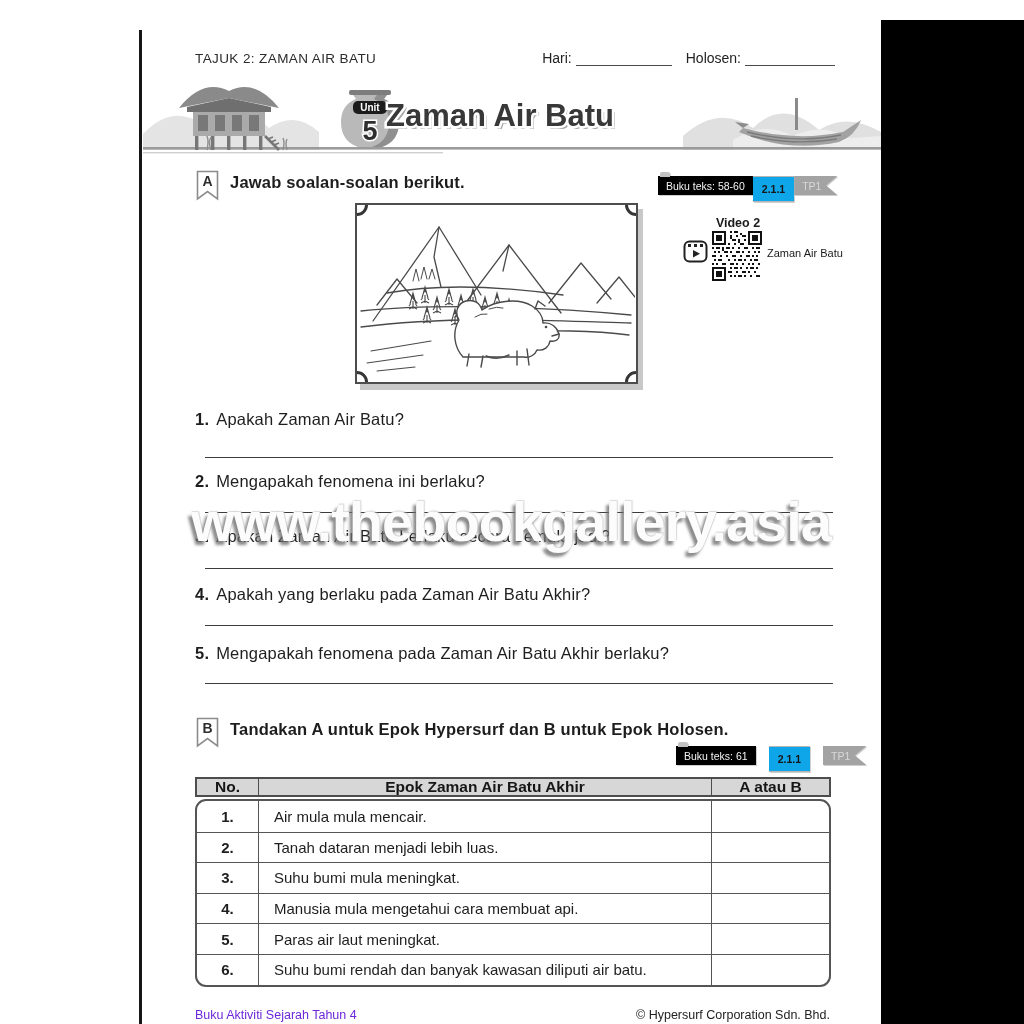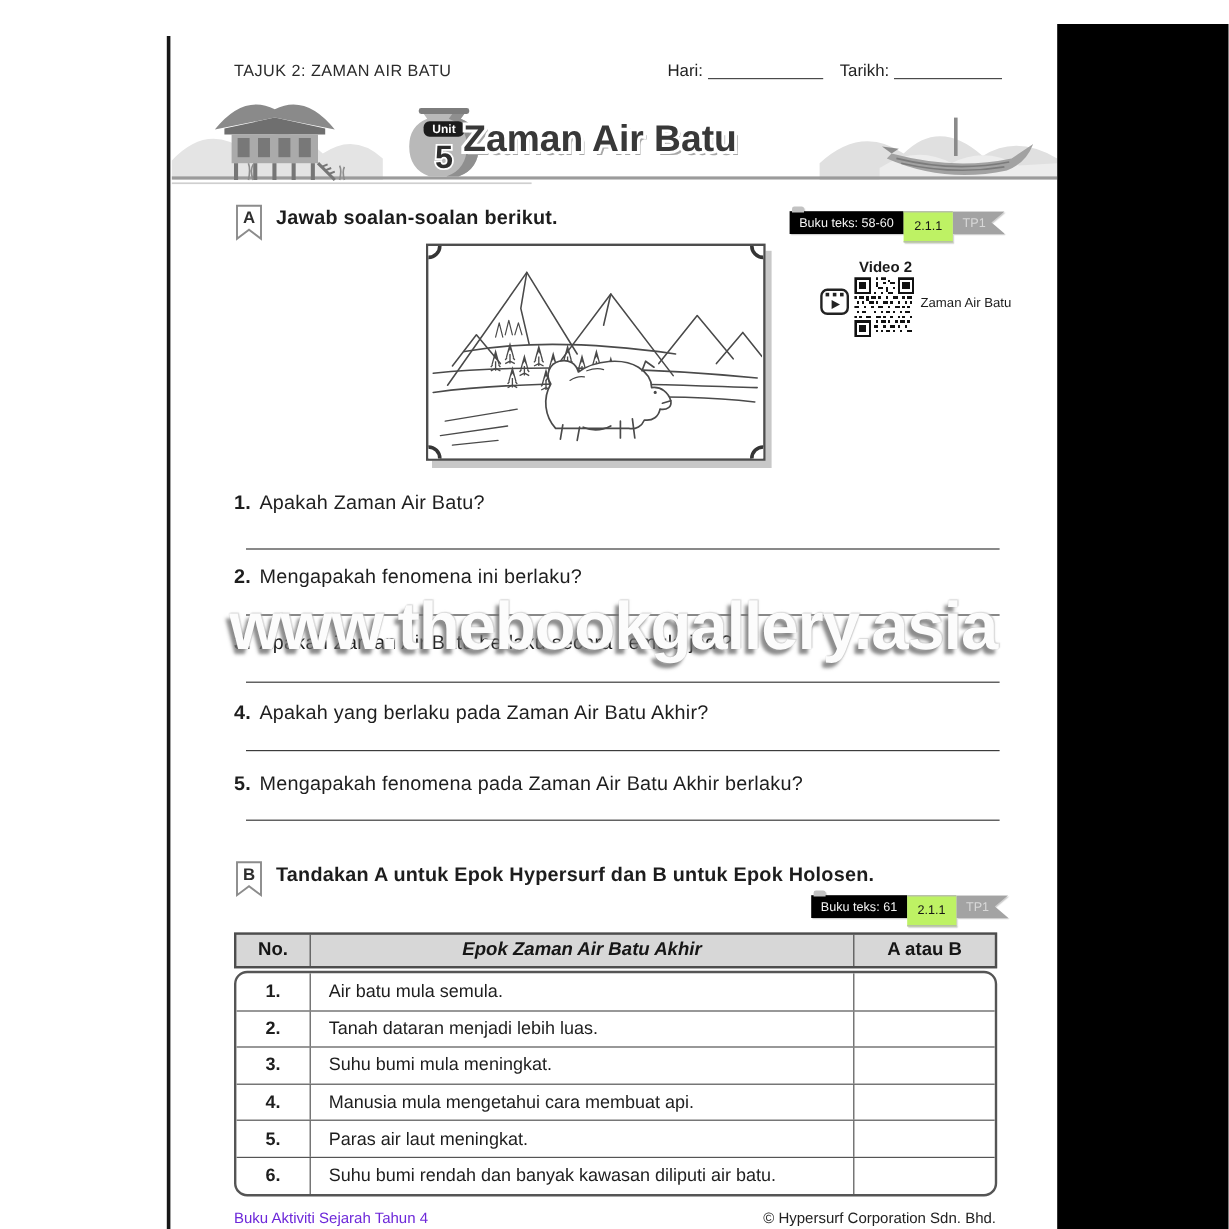--- a/index.html
+++ b/index.html
@@ -22,21 +22,21 @@
   
   .sec-head { position:absolute; display:flex; align-items:flex-start; }
   .badge { flex:0 0 auto; margin-right:10px; }
   .sec-text { font-size:16.5px; font-weight:bold; color:#1d1d1d; padding-top:3px; letter-spacing:.2px; }
 
   
   .ribbon { position:absolute; display:flex; height:19px; font-size:10.5px; align-items:stretch; filter:drop-shadow(1px 1px 0 #cfcfcf); }
   .ribbon .tab { position:absolute; left:2px; top:-4px; width:10px; height:5px; background:#c2c2c2; border-radius:2px 2px 0 0; }
   .rib-seg { display:flex; align-items:center; white-space:nowrap; }
   .rib-grey { background:#000000; color:#f4f4f4; padding:0 8px; }
-  .rib-white { background:#bef264; color:#161616; font-weight:normal; padding:12px 9px; border-top:1px solid #b5b5b5; border-bottom:1px solid #b5b5b5; }
+  .rib-white { background:#0ea5e9; color:#161616; font-weight:bold; padding:12px 9px; border-top:1px solid #b5b5b5; border-bottom:1px solid #b5b5b5; }
   .rib-tp { background:#a3a3a3; color:#d8d8d8; padding:0 16px 0 8px; clip-path:polygon(0 0,100% 0,74% 50%,100% 100%,0 100%); }
 
   
   .frame { position:absolute; left:355px; top:183px; width:283px; height:181px; background:#fff; border:2.5px solid #4d4d4d; box-shadow:5px 6px 0 #c8c8c8; overflow:hidden; }
   .c-arc { position:absolute; width:22px; height:22px; border:3px solid #353535; border-radius:50%; background:#fff; }
   .c-tl { left:-11px; top:-11px; } .c-tr { right:-11px; top:-11px; }
   .c-bl { left:-11px; bottom:-11px; } .c-br { right:-11px; bottom:-11px; }
 
   
   .video-label { position:absolute; left:702px; top:196px; width:72px; text-align:center; font-size:12.5px; font-weight:bold; color:#1a1a1a; }
@@ -47,23 +47,23 @@
   
   .q { position:absolute; left:195px; width:645px; display:flex; font-size:16.5px; color:#1e1e1e; letter-spacing:.2px; }
   .q b { margin-right:7px; }
   .ans-line { position:absolute; left:205px; width:628px; border-top:1.7px solid #3c3c3c; height:0; }
 
   
   .watermark { position:absolute; left:140px; top:469px; width:742px; text-align:center; font-size:56px; font-weight:bold; letter-spacing:-1px; white-space:nowrap; color:#fcfcfc; text-shadow:-3px 4px 3px rgba(110,110,110,.8), 1px -1px 1px rgba(190,190,190,.5), 0 0 1px #bbb; pointer-events:none; }
 
   
   .tbl { position:absolute; left:195px; top:757px; width:636px; }
-  .tbl-head { display:flex; background:#d7d7d7; border:2px solid #4d4d4d; height:30px; font-weight:bold; font-size:15.5px; color:#161616; }
+  .tbl-head { display:flex; background:#d7d7d7; border:2px solid #4d4d4d; height:20px; font-weight:bold; font-size:15.5px; color:#161616; }
   .th-no { flex:0 0 62px; display:flex; align-items:center; justify-content:center; border-right:1.8px solid #4d4d4d; }
-  .th-desc { flex:1; display:flex; align-items:center; justify-content:center;font-style:italic; }
+  .th-desc { flex:1; display:flex; align-items:center; justify-content:center; }
   .th-ans { flex:0 0 118px; display:flex; align-items:center; justify-content:center; border-left:1.8px solid #4d4d4d; }
   .tbl-body { border:2px solid #555; border-radius:11px; overflow:hidden; margin-top:2px; background:#fff; }
   .tr { display:flex; height:30.6px; font-size:15px; color:#1e1e1e; }
   .tr + .tr { border-top:1.6px solid #555; }
   .td-no { flex:0 0 62px; display:flex; align-items:center; justify-content:center; font-weight:bold; border-right:1.6px solid #555; }
   .td-desc { flex:1; display:flex; align-items:center; padding-left:15px; }
   .td-ans { flex:0 0 118px; border-left:1.6px solid #555; }
 
   
   .footer-left { position:absolute; left:195px; top:988px; font-size:12.5px; color:#6d28d9; }
@@ -77,21 +77,21 @@
   <div class="left-edge"></div>
 
   <div class="top-row">
     <span class="topic">TAJUK 2: ZAMAN AIR BATU</span>
     <span class="date-group">
       <span class="date-item">
         <span>Hari:</span>
         <span class="blank-line"></span>
       </span>
       <span class="date-item">
-        <span>Tarikh:</span>
+        <span>Holosen:</span>
         <span class="blank-line short"></span>
       </span>
     </span>
   </div>
 
   <div class="banner">
     <svg width="738" height="82" viewBox="0 0 738 82">
 
       <path d="M0,58 Q30,26 62,50 Q92,20 126,52 Q152,34 176,56 L176,74 L0,74 Z" fill="#e4e4e4"></path>
       <path d="M540,60 Q575,28 610,52 Q640,22 676,54 Q704,36 738,56 L738,74 L540,74 Z" fill="#e0e0e0"></path>
@@ -270,37 +270,37 @@
 
   <div class="sec-head" style="left:195px; top:697px;">
     <span class="badge">
       <svg width="25" height="31" viewBox="0 0 25 31">
         <path d="M2.5,1.5 h20 v27.5 l-10,-7.5 l-10,7.5 z" fill="#ffffff" stroke="#8c8c8c" stroke-width="1.6"></path>
         <text x="12.5" y="16" text-anchor="middle" font-size="14" font-weight="bold" fill="#2e2e2e" font-family="Liberation Sans, sans-serif">B</text>
       </svg>
     </span>
     <span class="sec-text">Tandakan A untuk Epok Hypersurf dan B untuk Epok Holosen.</span>
   </div>
-  <div class="ribbon" style="left:676px; top:726px;">
+  <div class="ribbon" style="left:676px; top:726px;gap:13px;">
     <span class="tab"></span>
     <span class="rib-seg rib-grey">Buku teks: 61</span>
     <span class="rib-seg rib-white">2.1.1</span>
     <span class="rib-seg rib-tp">TP1</span>
   </div>
 
   <div class="tbl">
     <div class="tbl-head">
       <span class="th-no">No.</span>
       <span class="th-desc">Epok Zaman Air Batu Akhir</span>
       <span class="th-ans">A atau B</span>
     </div>
     <div class="tbl-body">
       <div class="tr">
         <span class="td-no">1.</span>
-        <span class="td-desc">Air batu mula semula.</span>
+        <span class="td-desc">Air mula mula mencair.</span>
         <span class="td-ans"></span>
       </div>
       <div class="tr">
         <span class="td-no">2.</span>
         <span class="td-desc">Tanah dataran menjadi lebih luas.</span>
         <span class="td-ans"></span>
       </div>
       <div class="tr">
         <span class="td-no">3.</span>
         <span class="td-desc">Suhu bumi mula meningkat.</span>

